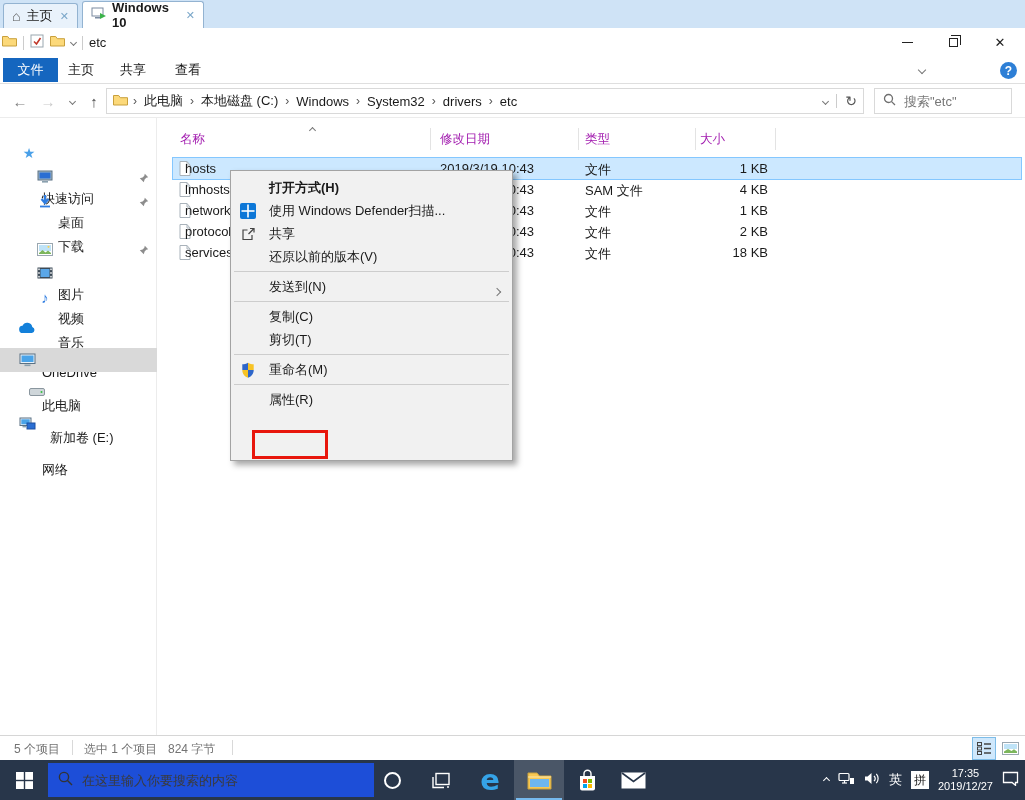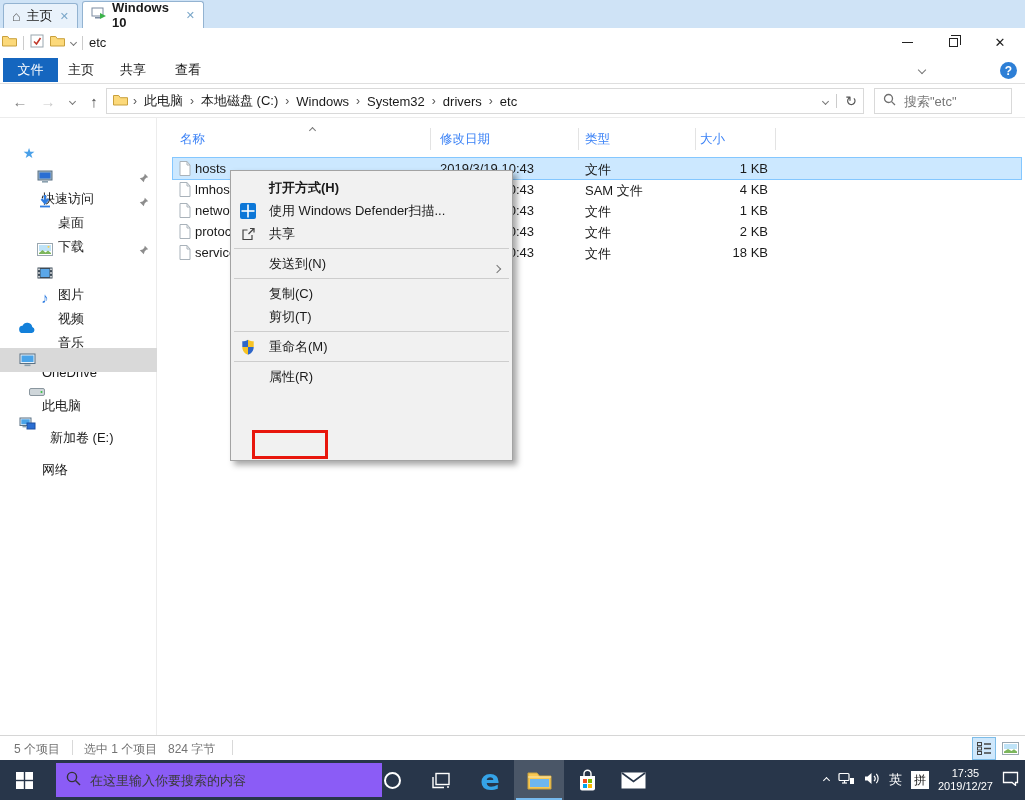--- a/index.html
+++ b/index.html
@@ -58,28 +58,28 @@
   .sidebar { position:absolute; left:0; top:118px; width:157px; height:617px; background:#fff; border-right:1px solid #ececec; }
   .sitem { position:absolute; left:0; width:157px; height:24px; }
   .sitem.sel { background:#d9d9d9; }
   .sic { position:absolute; top:4px; width:18px; height:16px; display:flex; align-items:center; justify-content:center; }
   .slabel { position:absolute; top:4px; white-space:nowrap;margin-top:45px; }
   .pin { position:absolute; right:8px; top:6px; }
   .star-glyph { color:#4aa0e8; font-size:14px; }
   .note-glyph { color:#2f7de1; font-size:15px; }
   
   .filearea { position:absolute; left:157px; top:118px; width:868px; height:617px; background:#fff; }
-  .fhead { position:absolute; left:16px; right:4px; top:10px; height:22px; color:#3b82f6; font-size:12.5px; }
+  .fhead { position:absolute; left:16px; right:4px; top:10px; height:22px; color:#a21caf; font-size:12.5px; }
   .fh { position:absolute; top:3px; }
   .fhdiv { position:absolute; top:0; width:1px; height:22px; background:#e3e3e3; }
   .sortcaret { position:absolute; left:137px; top:-6px; }
   .frow { position:absolute; left:16px; right:4px; height:21px; }
   .frow.sel { background:#cce8ff; outline:1px solid #84c7ff; }
   .ficon { position:absolute; left:6px; top:3px; }
-  .fname { position:absolute; left:22px; top:3px; white-space:nowrap;text-align:center; }
+  .fname { position:absolute; left:12px; top:3px; white-space:nowrap;text-align:center; }
   .fdate { position:absolute; left:267px; top:3px; white-space:nowrap; }
   .ftype { position:absolute; left:412px; top:3px; white-space:nowrap; }
   .fsize { position:absolute; left:500px; top:3px; width:95px; text-align:right; white-space:nowrap; }
   
   .cmenu { position:absolute; left:230px; top:170px; width:283px; height:291px; background:#f1f1f1;
            border:1px solid #a3a3a3; box-shadow:4px 4px 6px rgba(0,0,0,.35); padding-top:5px; z-index:5; }
   .mi { position:relative; height:23px; display:flex; align-items:center; }
   .mic { position:absolute; left:8px; top:3px; width:18px; height:17px; display:flex; align-items:center; justify-content:center; }
   .ml { position:absolute; left:38px; white-space:nowrap; }
   .ml.bold { font-weight:bold; }
@@ -91,21 +91,21 @@
   .statusbar { position:absolute; left:0; top:735px; width:1025px; height:25px; background:#fff; border-top:1px solid #d6d6d6; font-size:12px; }
   .st { position:absolute; top:5px; color:#737373; white-space:nowrap; }
   .stdiv { position:absolute; top:4px; width:1px; height:15px; background:#d9d9d9; }
   .viewbtn { position:absolute; top:1px; width:24px; height:23px; display:flex; align-items:center; justify-content:center; }
   .viewbtn.active { background:#cfe8fc; border:1px solid #7ebde8; }
   
   .taskbar { position:absolute; left:0; top:760px; width:1025px; height:40px; background:#28364a; }
   .tbtn { position:absolute; top:0; height:40px; display:flex; align-items:center; justify-content:center; }
   .tbtn.appactive { background:rgba(255,255,255,.16); }
   .tbtn.appactive::after { content:""; position:absolute; left:2px; right:2px; bottom:0; height:2px; background:#76b9ed; }
-  .tsearch { position:absolute; left:48px; top:3px; width:326px; height:34px; background:#8b5cf6; display:flex; align-items:center; padding:0 10px; gap:9px;margin-left:8px; }
+  .tsearch { position:absolute; left:48px; top:3px; width:326px; height:34px; background:#1d4ed8; display:flex; align-items:center; padding:0 10px; gap:9px; }
   .tsearch input::placeholder { color:#3b3b3b; }
   .edge-e { font-size:29px; font-weight:bold; color:#35a3e8; font-family:"DejaVu Sans", sans-serif; }
   .cortana { width:17px; height:17px; border:2px solid #fff; border-radius:50%; }
   .tray { position:absolute; right:6px; top:0; height:40px; display:flex; align-items:center; gap:9px; color:#fff; }
   .ime-lang { font-size:13px; }
   .ime-box { width:18px; height:18px; background:#fff; color:#1a1a1a; font-size:12px; display:flex; align-items:center; justify-content:center; }
   .clock { text-align:center; font-size:11px; line-height:13px; }
 </style>
 </head>
 <body>
@@ -395,20 +395,23 @@
     <div class="mi">
       <span class="mic">
           <svg width="15" height="15" fill="none" stroke="#444" stroke-width="1.2">
             <path d="M9 2.5h4v4"></path>
             <path d="M13 2.5L7.5 8"></path>
             <path d="M11 9v4.5H2V4h4.5"></path>
           </svg>
         </span>
       <span class="ml">共享</span>
     </div>
+    <div class="mi">
+      <span class="ml">还原以前的版本(V)</span>
+    </div>
     <div class="msep"></div>
     <div class="mi">
       <span class="ml">发送到(N)</span>
       <span class="subarrow"><span class="chev right"></span></span>
     </div>
     <div class="msep"></div>
     <div class="mi">
       <span class="ml">复制(C)</span>
     </div>
     <div class="mi">

